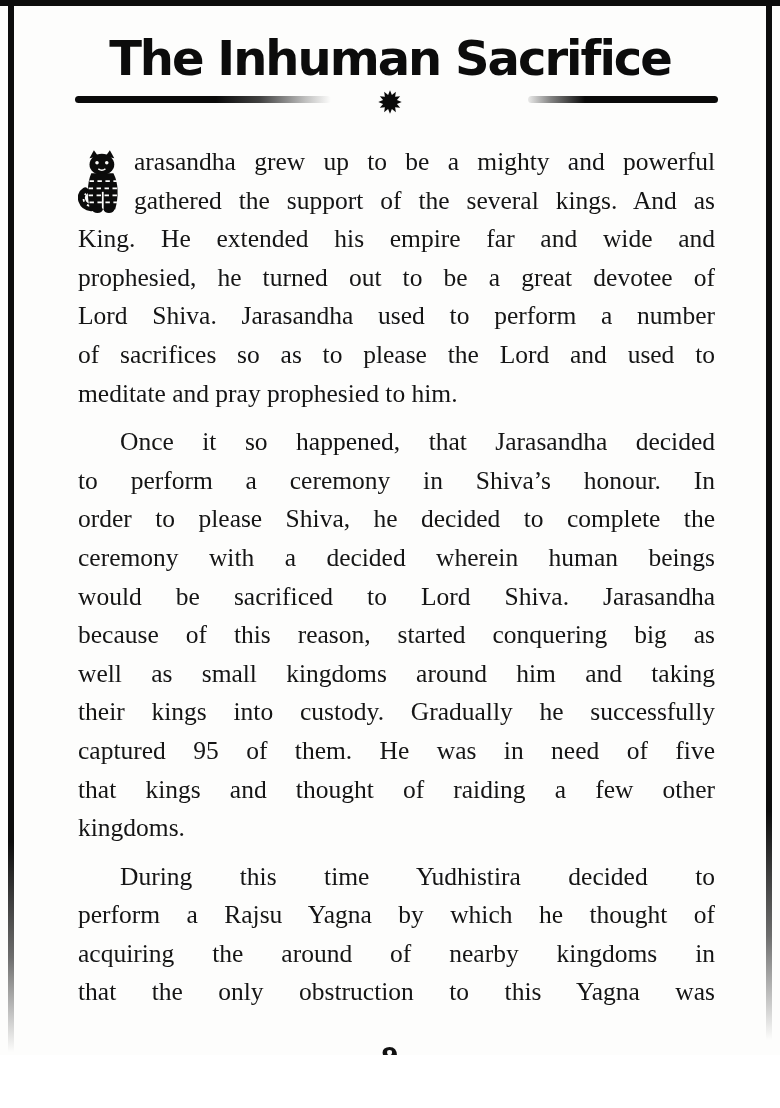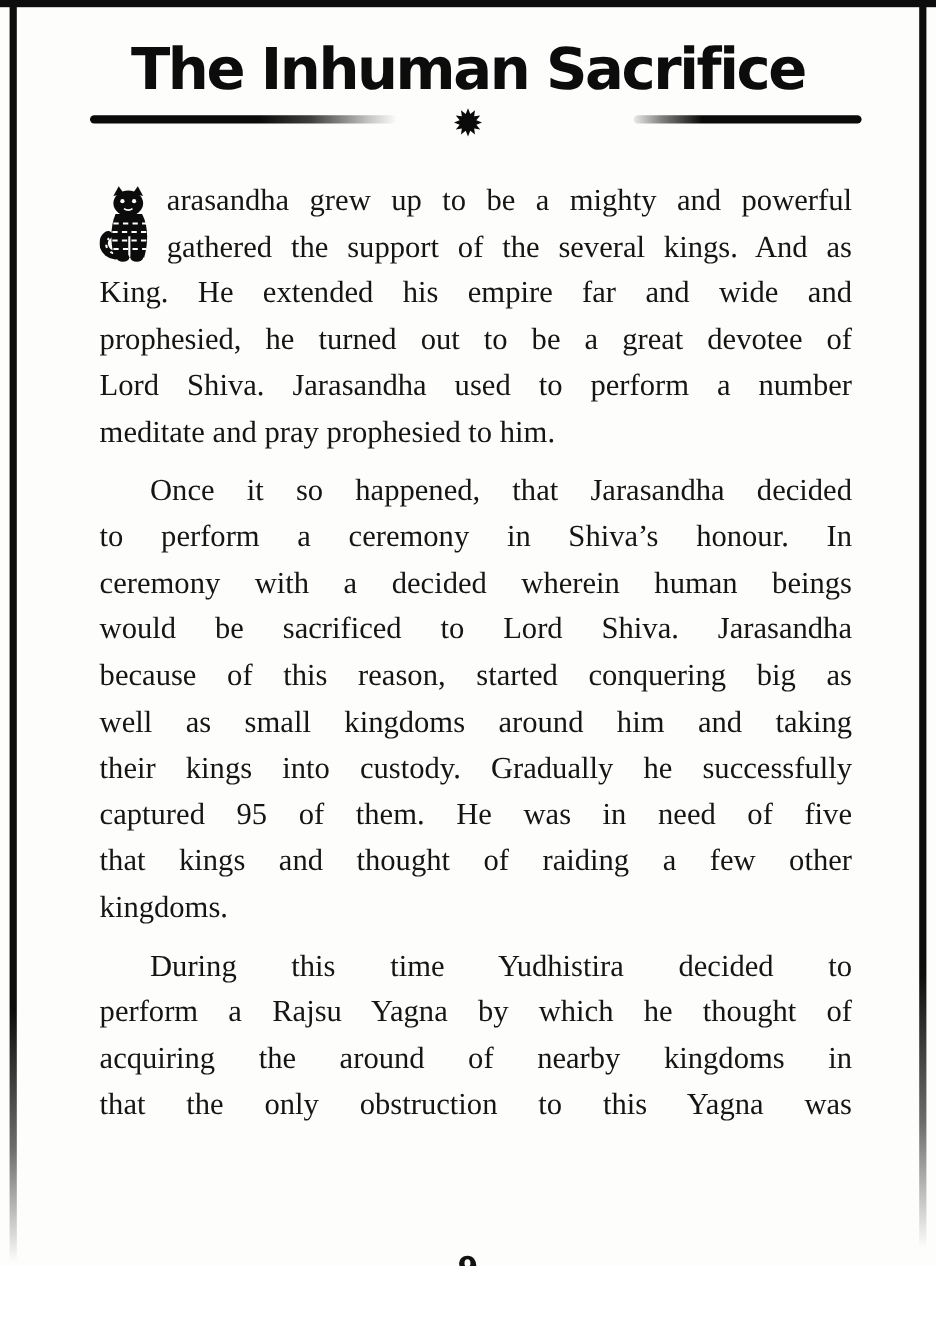--- a/index.html
+++ b/index.html
@@ -37,21 +37,21 @@
 
   
   .body{
     position:absolute;top:140px;left:75px;width:643px;
     font-size:25.5px;
     line-height:38.6px;
     color:#151515;
   }
   .line{width:100%;}
   .line.just{text-align:justify;text-align-last:justify;}
-  .para{margin:8px;}
+  .para{margin:3px;}
   .para + .para{margin-top:10px;}
   .para.indent .line:first-child{text-indent:42px;}
   .tiger{float:left;width:46px;height:70px;margin:5px 10px 0 0;}
 
   .page-number{
     position:absolute;top:1042px;left:0;width:780px;
     text-align:center;
     font-family:"DejaVu Sans", sans-serif;
     font-weight:bold;
     font-size:25px;
@@ -101,26 +101,28 @@
         <path d="M28,48 V68" stroke="#fdfdfc" stroke-width="2"></path>
 
         <ellipse cx="22" cy="68" rx="6" ry="4" fill="#0b0b0b"></ellipse>
         <ellipse cx="35" cy="68" rx="6" ry="4" fill="#0b0b0b"></ellipse>
       </svg>
     <div class="line just">arasandha grew up to be a mighty and powerful</div>
         <div class="line just">gathered the support of the several kings. And as</div>
         <div class="line just">King. He extended his empire far and wide and</div>
         <div class="line just">prophesied, he turned out to be a great devotee of</div>
         <div class="line just">Lord Shiva. Jarasandha used to perform a number</div>
+        <div class="line just">of sacrifices so as to please the Lord and used to</div>
         <div class="line">meditate and pray prophesied to him.</div>
       </div>
 
     <div class="para indent">
         <div class="line just">Once it so happened, that Jarasandha decided</div>
         <div class="line just">to perform a ceremony in Shiva’s honour. In</div>
+        <div class="line just">order to please Shiva, he decided to complete the</div>
         <div class="line just">ceremony with a decided wherein human beings</div>
         <div class="line just">would be sacrificed to Lord Shiva. Jarasandha</div>
         <div class="line just">because of this reason, started conquering big as</div>
         <div class="line just">well as small kingdoms around him and taking</div>
         <div class="line just">their kings into custody. Gradually he successfully</div>
         <div class="line just">captured 95 of them. He was in need of five</div>
         <div class="line just">that kings and thought of raiding a few other</div>
         <div class="line">kingdoms.</div>
       </div>
 

